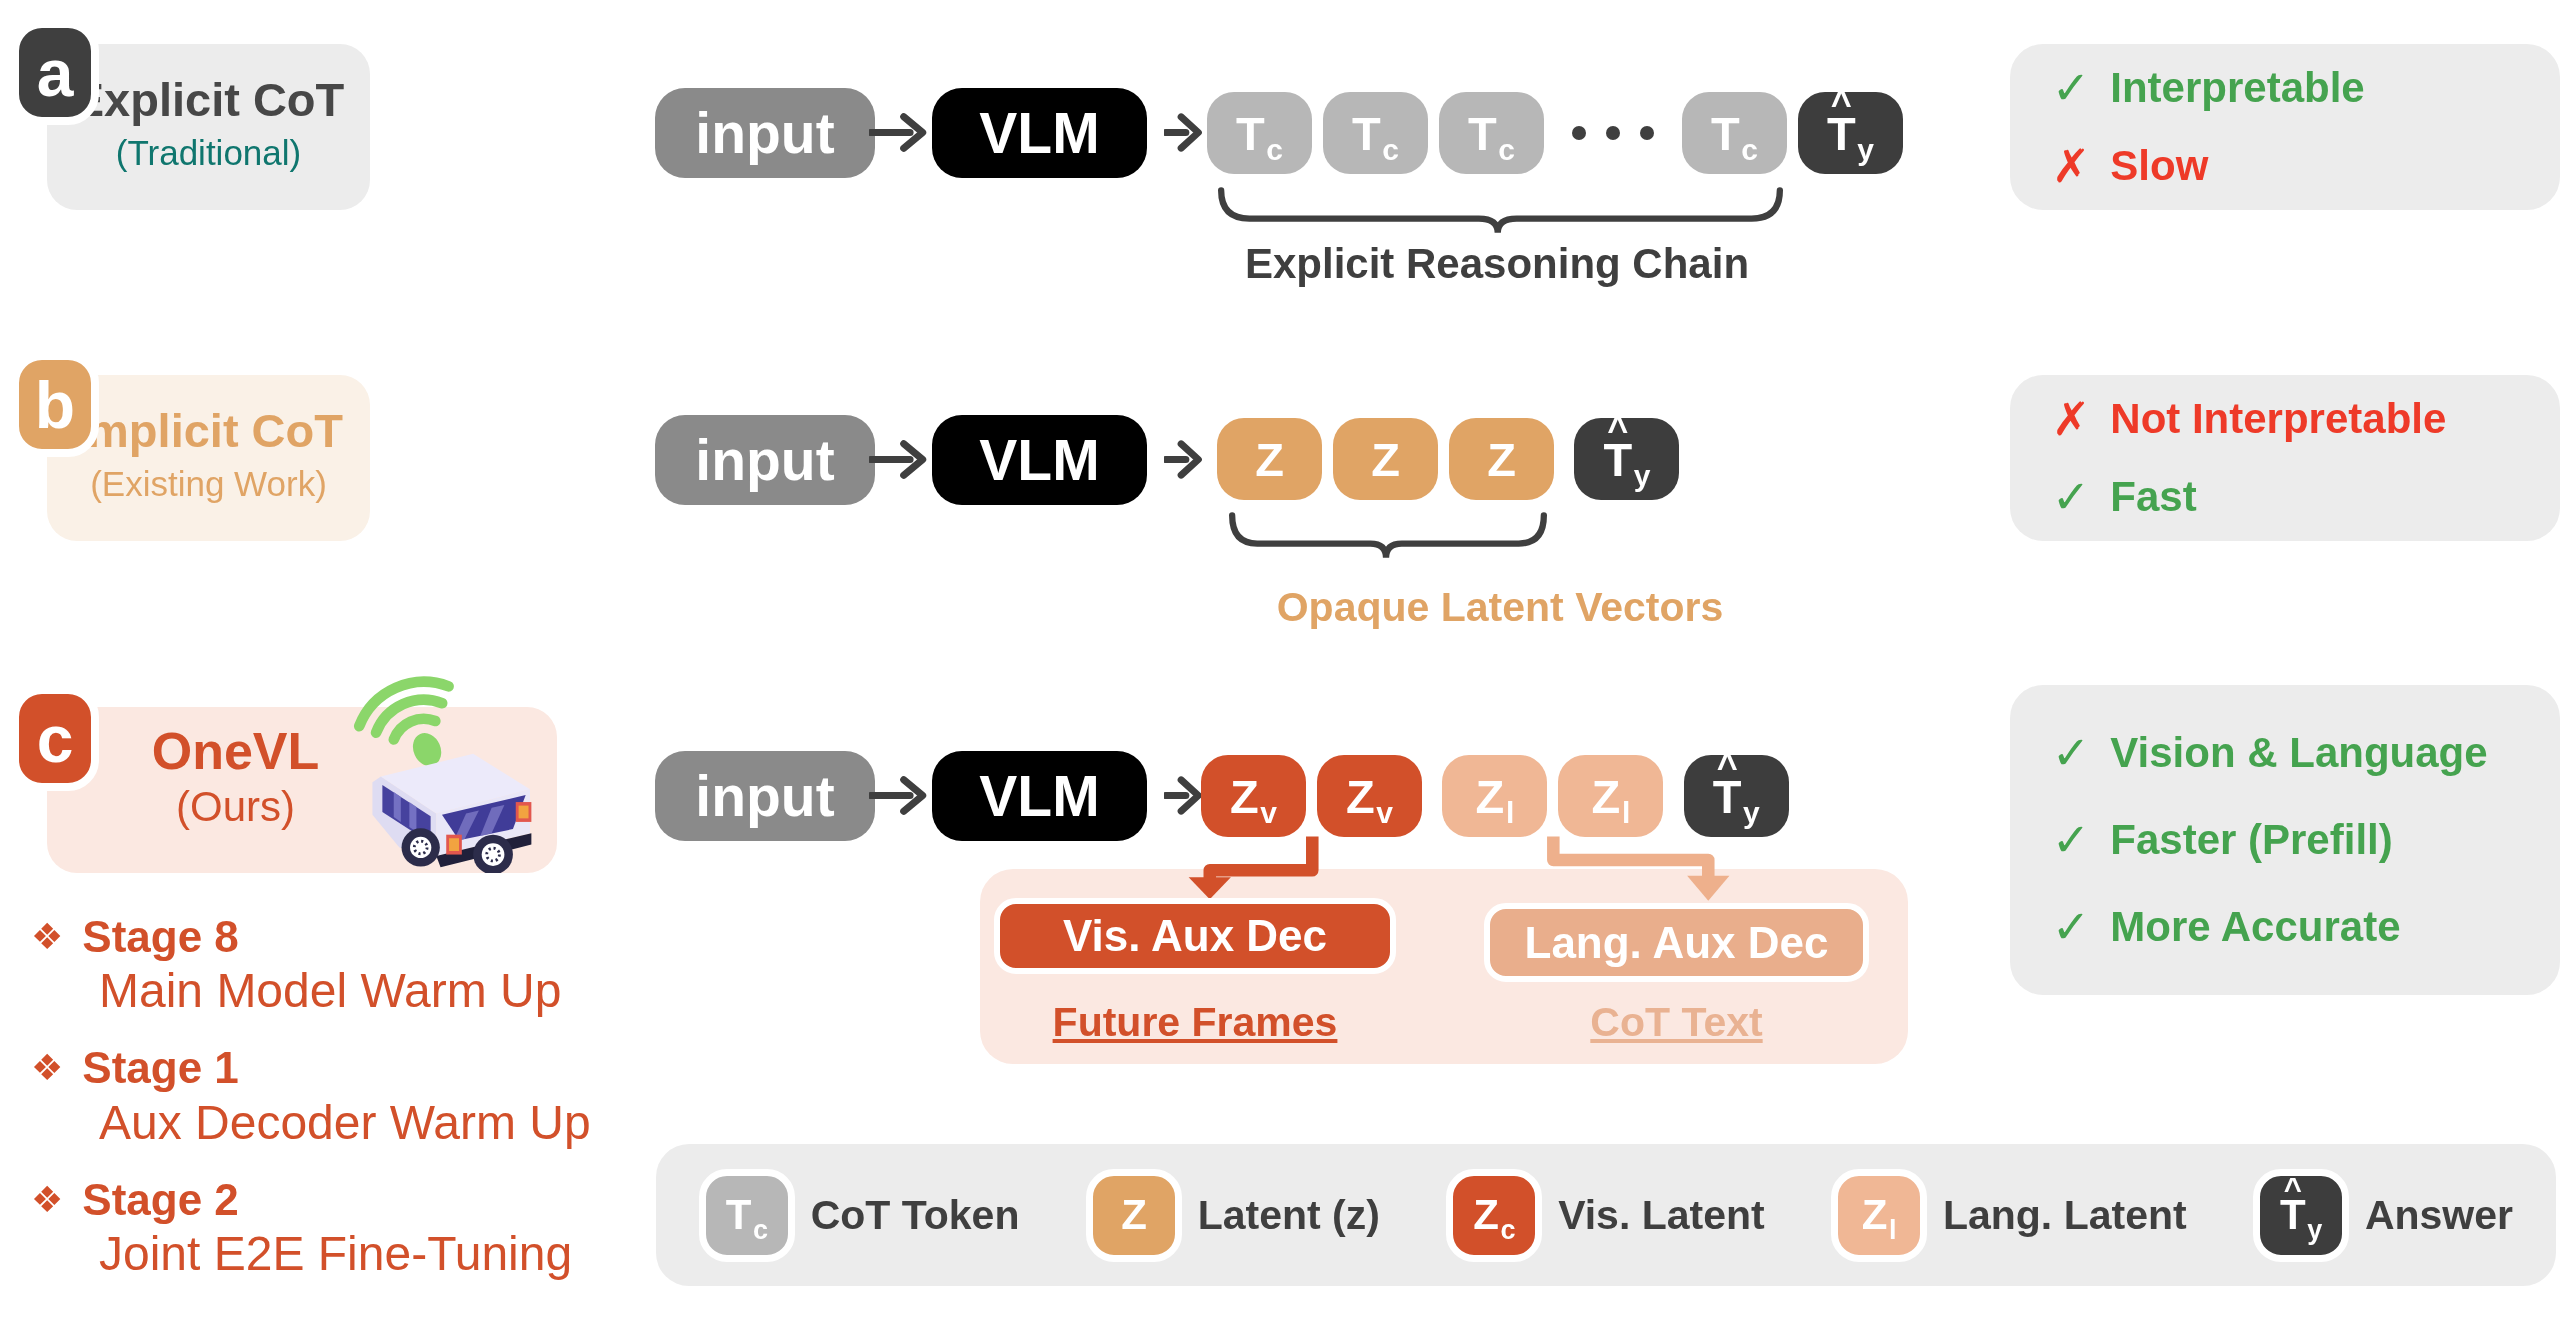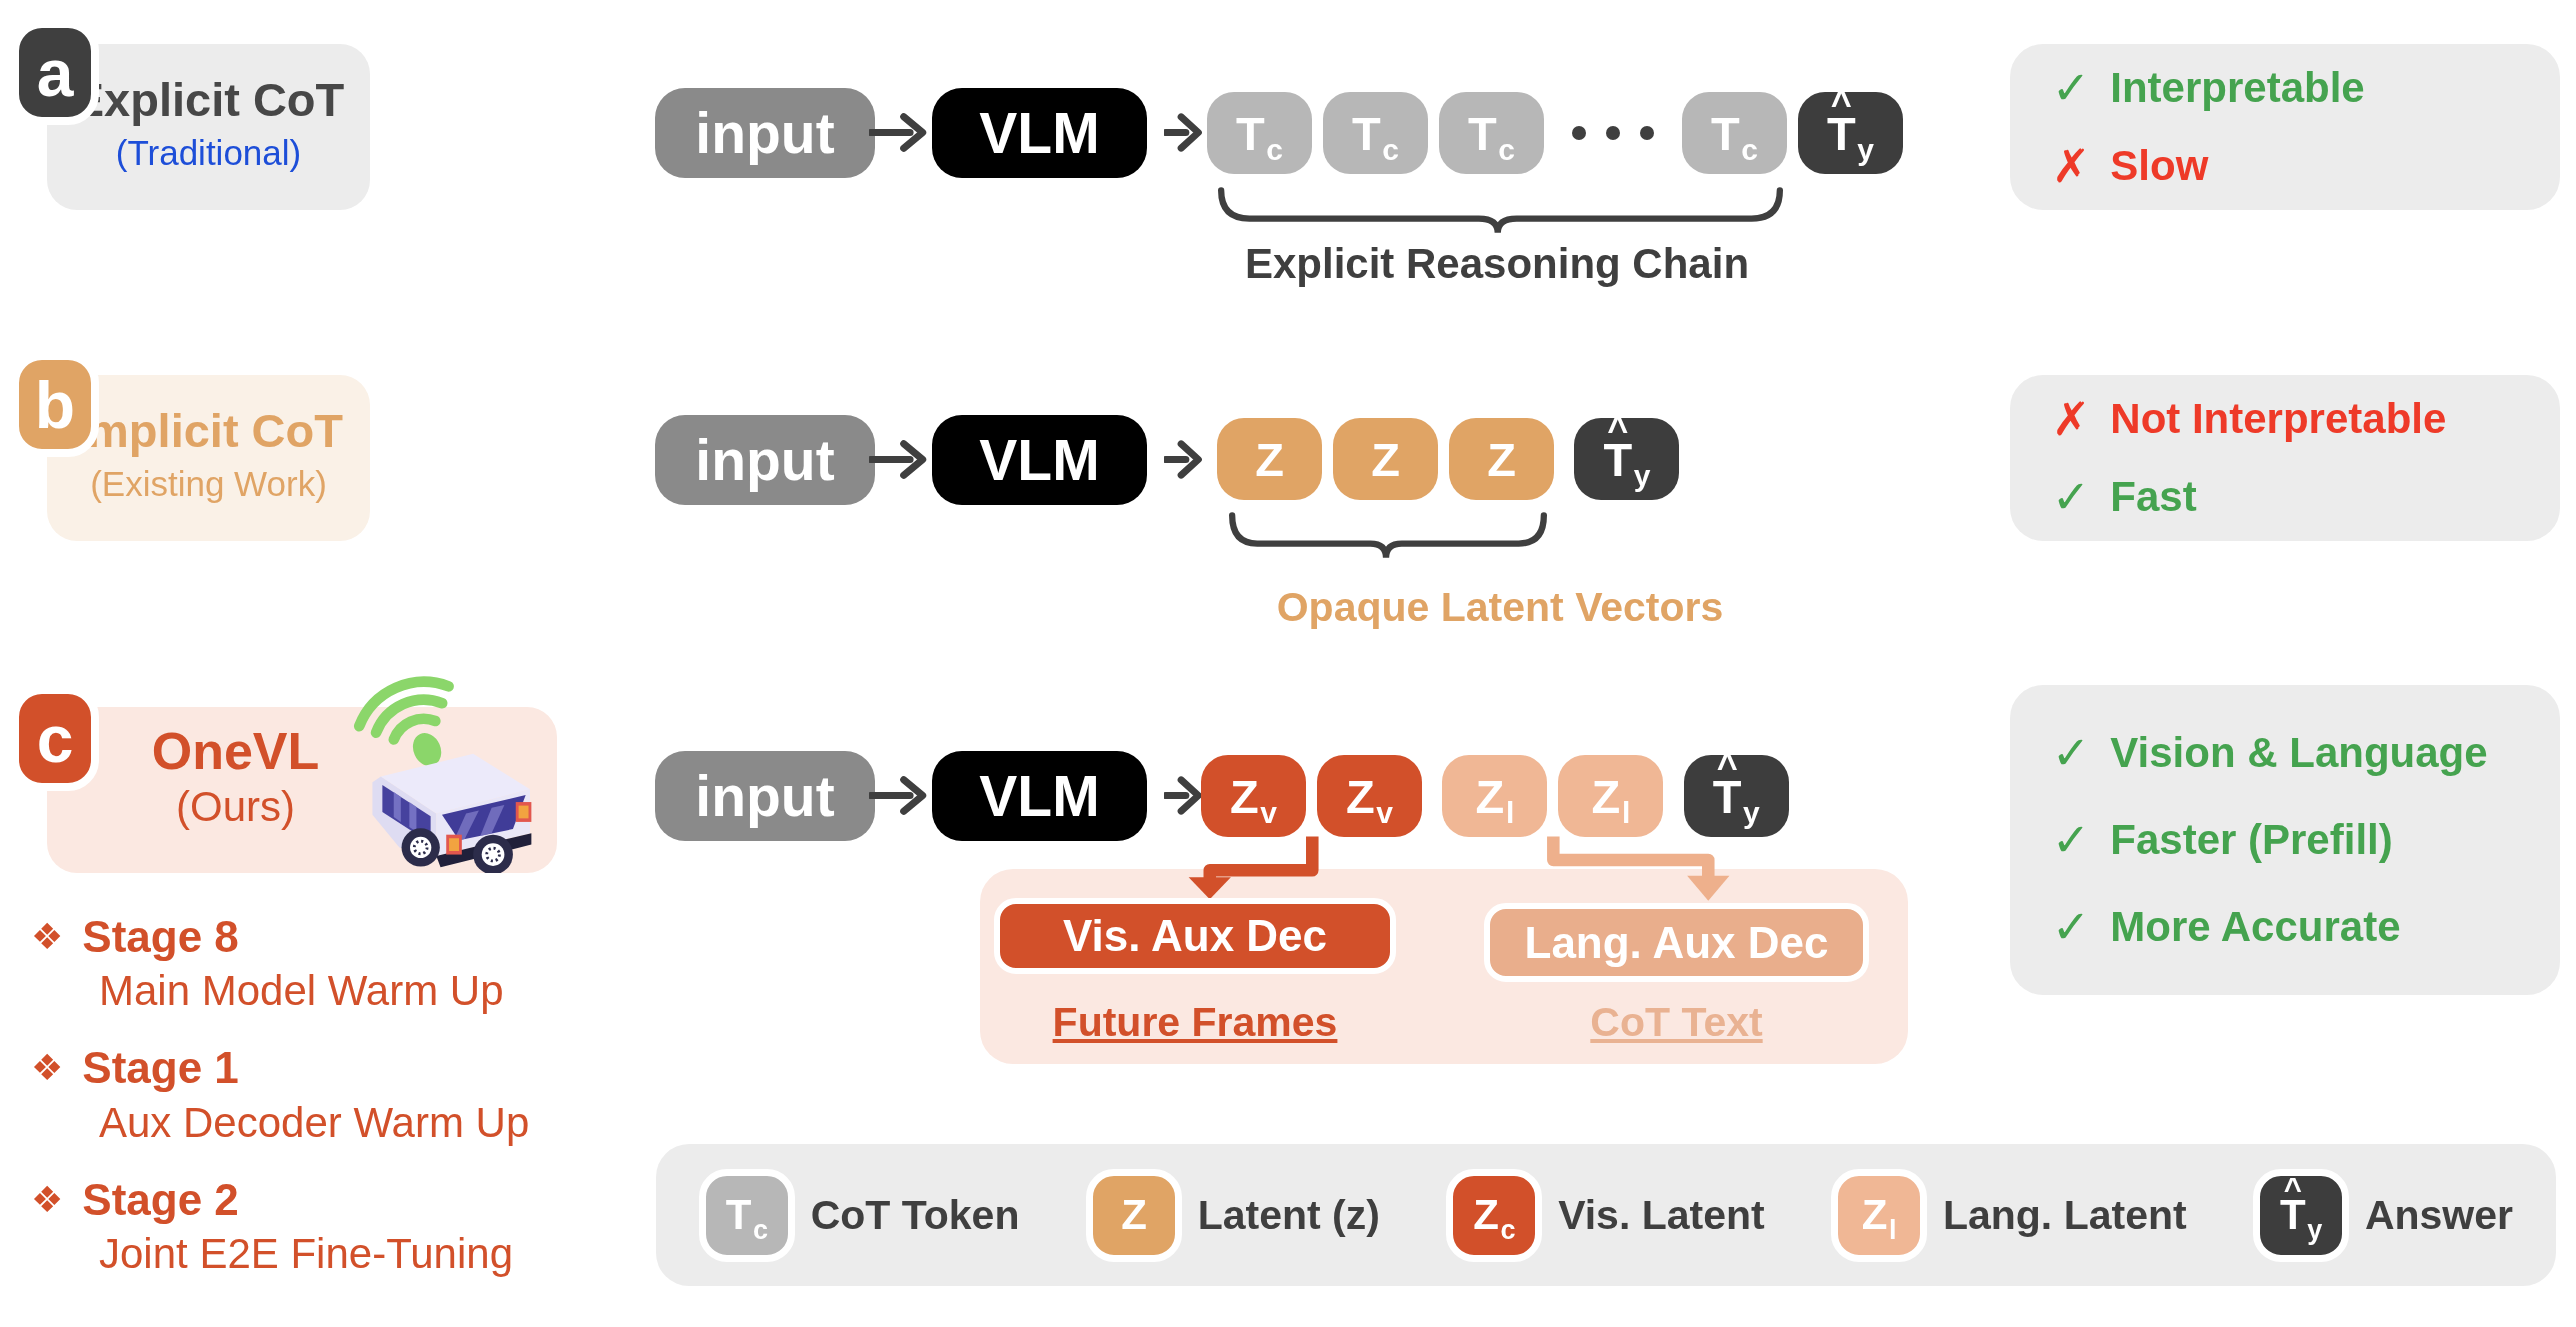--- a/index.html
+++ b/index.html
@@ -16,21 +16,21 @@
   .badge-c{left:11px;top:686px;background:#d2502a;}
 
   
   .label-panel{position:absolute;border-radius:30px;z-index:1;text-align:center;}
   .panel-a{left:47px;top:44px;width:323px;height:166px;background:#ececec;}
   .panel-b{left:47px;top:375px;width:323px;height:166px;background:#faf1e7;}
   .panel-c{left:47px;top:707px;width:510px;height:166px;background:#fbe8e1;}
   .panel-title{font-size:47px;font-weight:bold;line-height:55px;margin-top:28px;white-space:nowrap;}
   .panel-subtitle{font-size:35px;line-height:42px;margin-top:4.7px;font-weight:500;white-space:nowrap;}
   .panel-a .panel-title{color:#474747;}
-  .panel-a .panel-subtitle{color:#1d4ed8;}
+  .panel-a .panel-subtitle{color:#0f766e;}
   .panel-b .panel-title{color:#e0a465;}
   .panel-b .panel-subtitle{color:#e0a465;}
   .panel-c .panel-title,.panel-c .panel-subtitle{color:#d2502a;}
   .panel-c .title-block{width:377px;text-align:center;}
   .panel-c .panel-title{font-size:52px;margin-top:17.3px;}
   .panel-c .panel-subtitle{font-size:42px;margin-top:6.3px;}
 
   
   .flow-box{position:absolute;width:220px;height:90px;border-radius:30px;color:#fff;
             font-size:57px;font-weight:bold;display:flex;align-items:center;justify-content:center;}
@@ -80,21 +80,21 @@
   .aux-caption{position:absolute;text-align:center;font-size:41px;font-weight:bold;z-index:2;white-space:nowrap;text-decoration:underline;}
   .vis-caption{left:994px;top:999px;width:402px;color:#d2502a;}
   .lang-caption{left:1484px;top:999px;width:385px;color:#e9b292;}
 
   
   .stages{position:absolute;left:31px;top:912px;width:612px;}
   .stage{margin-bottom:31px;}
   .stage-title{display:flex;align-items:center;gap:19px;color:#d2502a;font-size:44px;
                font-weight:bold;line-height:49px;}
   .stage-bullet{font-size:36px;line-height:49px;}
-  .stage-caption{color:#d2502a;font-size:42px;line-height:42px;margin-left:68px;margin-top:9.4px;font-weight:500;white-space:nowrap;}
+  .stage-caption{color:#d2502a;font-size:48px;line-height:42px;margin-left:68px;margin-top:9.4px;font-weight:500;white-space:nowrap;}
 
   
   .legend{position:absolute;left:656px;top:1144px;width:1900px;height:142px;background:#ececec;
           border-radius:33px;display:flex;align-items:center;justify-content:space-between;
           padding:0 43px;box-sizing:border-box;z-index:1;}
   .legend-item{display:flex;align-items:center;gap:15.7px;}
   .legend .token{width:91px;height:88px;border:7.9px solid #ffffff;border-radius:28px;box-sizing:content-box;
                  width:82px;height:79px;}
   .legend .token .base{font-size:42px;}
   .legend .token .sub{font-size:27px;transform:translateY(15px);}

